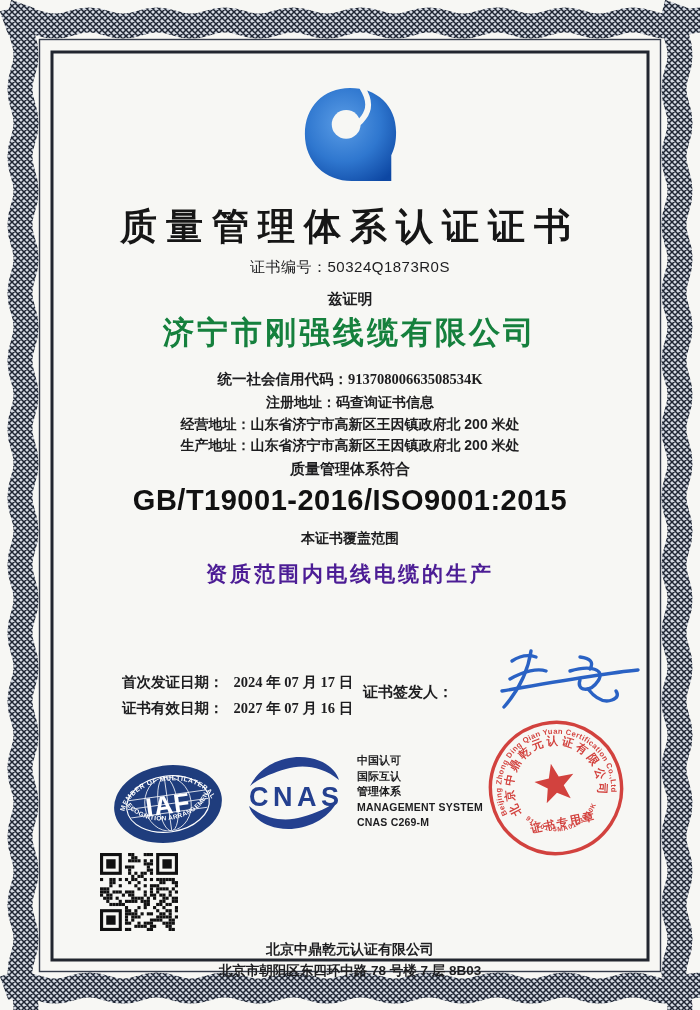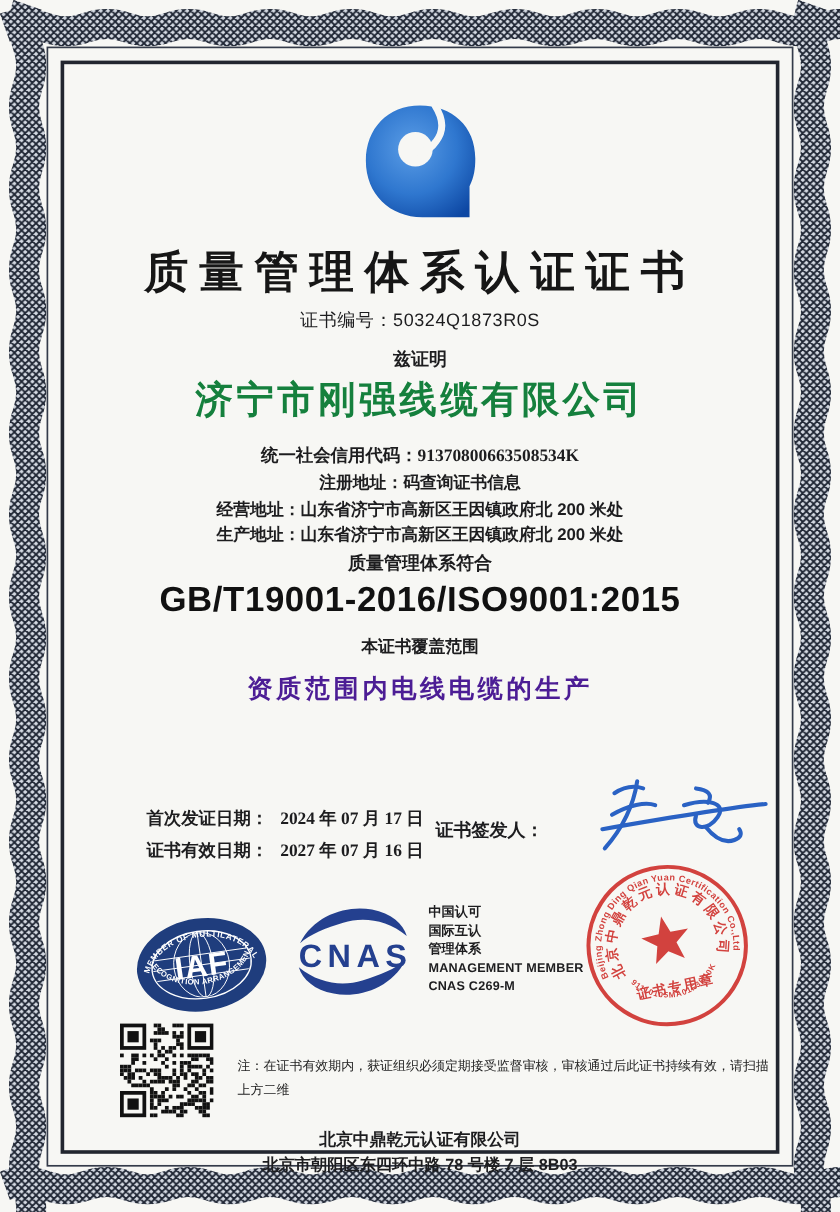--- a/index.html
+++ b/index.html
@@ -176,21 +176,21 @@
     <path d="M6,34 C 18,10 46,2 66,6 C 82,9 92,18 95,28 C 78,14 58,12 42,17 C 28,21 14,27 6,34 Z"></path>
     <path d="M94,48 C 82,72 54,80 34,76 C 18,73 8,64 5,54 C 22,68 42,70 58,65 C 72,61 86,55 94,48 Z"></path>
     <text x="50" y="54" text-anchor="middle" font-size="27" font-weight="800" textLength="90">CNAS</text>
   </g>
 </svg>
 
 <div class="abs cnas-text">
   <div class="cn">中国认可</div>
   <div class="cn">国际互认</div>
   <div class="cn">管理体系</div>
-  <div class="en">MANAGEMENT MEMBER</div>
+  <div class="en">MANAGEMENT SYSTEM</div>
   <div class="en">CNAS   C269-M</div>
 </div>
 
 <svg class="abs" style="left:100px;top:852px;" width="78" height="80" viewBox="0 0 75 75">
   <rect x="0" y="0" width="75" height="75" fill="#f7f7f4"></rect>
   <g id="qr-modules" fill="#111">
       <rect x="27" y="0" width="3" height="3"></rect>
       <rect x="30" y="0" width="3" height="3"></rect>
       <rect x="42" y="0" width="3" height="3"></rect>
       <rect x="45" y="0" width="3" height="3"></rect>
@@ -397,17 +397,16 @@
       <rect x="54" y="0" width="21" height="21"></rect>
       <rect x="57" y="3" width="15" height="15" fill="#f7f7f4"></rect>
       <rect x="60" y="6" width="9" height="9" fill="#111"></rect>
       <rect x="0" y="54" width="21" height="21"></rect>
       <rect x="3" y="57" width="15" height="15" fill="#f7f7f4"></rect>
       <rect x="6" y="60" width="9" height="9" fill="#111"></rect>
     </g>
 </svg>
 
 <div class="abs note">
-  <div><span>注：</span><span>在证书有效期内，获证组织必须定期接受监督审核，审核通过后此证书持续有效，请扫描上方二维</span></div>
 </div>
 
 <div class="abs centered footer1">北京中鼎乾元认证有限公司</div>
 <div class="abs centered footer2">北京市朝阳区东四环中路 78 号楼 7 层 8B03</div>
 
 </body></html>

